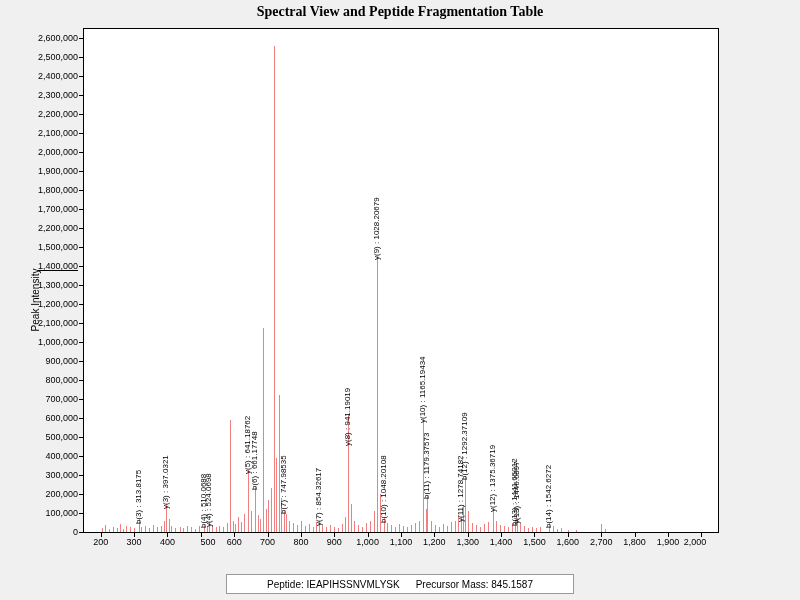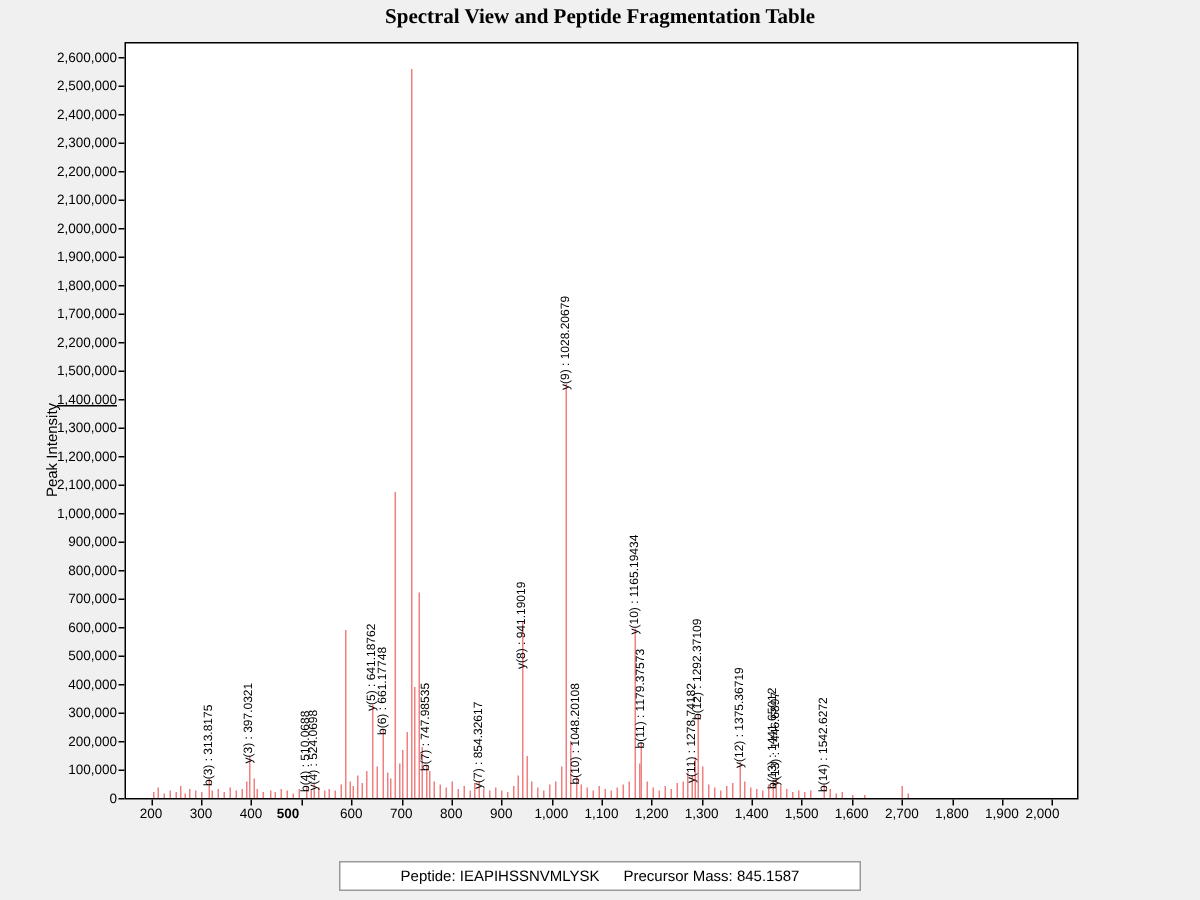--- a/index.html
+++ b/index.html
@@ -319,21 +319,21 @@
       <div class="ytick-label" style="top: 57.4717px; width: 76px; left: 2px;">2,500,000</div>
       <div class="ytick-mark" style="left: 79px; top: 57.4717px;"></div>
       <div class="ytick-label" style="top: 38.4906px; width: 76px; left: 2px;">2,600,000</div>
       <div class="ytick-mark" style="left: 79px; top: 38.4906px;"></div>
       <div class="xtick-label" style="left: 100.684px; top: 537px;">200</div>
       <div class="xtick-mark" style="left: 100.684px; top: 533px;"></div>
       <div class="xtick-label" style="left: 134.053px; top: 537px;">300</div>
       <div class="xtick-mark" style="left: 134.053px; top: 533px;"></div>
       <div class="xtick-label" style="left: 167.421px; top: 537px;">400</div>
       <div class="xtick-mark" style="left: 167.421px; top: 533px;"></div>
-      <div class="xtick-label" style="left: 192px; top: 537px; font-weight: bold;">500</div>
+      <div class="xtick-label" style="left: 208px; top: 537px;">500</div>
       <div class="xtick-mark" style="left: 200.789px; top: 533px;"></div>
       <div class="xtick-label" style="left: 234.158px; top: 537px;">600</div>
       <div class="xtick-mark" style="left: 234.158px; top: 533px;"></div>
       <div class="xtick-label" style="left: 267.526px; top: 537px;">700</div>
       <div class="xtick-mark" style="left: 267.526px; top: 533px;"></div>
       <div class="xtick-label" style="left: 300.895px; top: 537px;">800</div>
       <div class="xtick-mark" style="left: 300.895px; top: 533px;"></div>
       <div class="xtick-label" style="left: 334.263px; top: 537px;">900</div>
       <div class="xtick-mark" style="left: 334.263px; top: 533px;"></div>
       <div class="xtick-label" style="left: 367.632px; top: 537px;">1,000</div>

